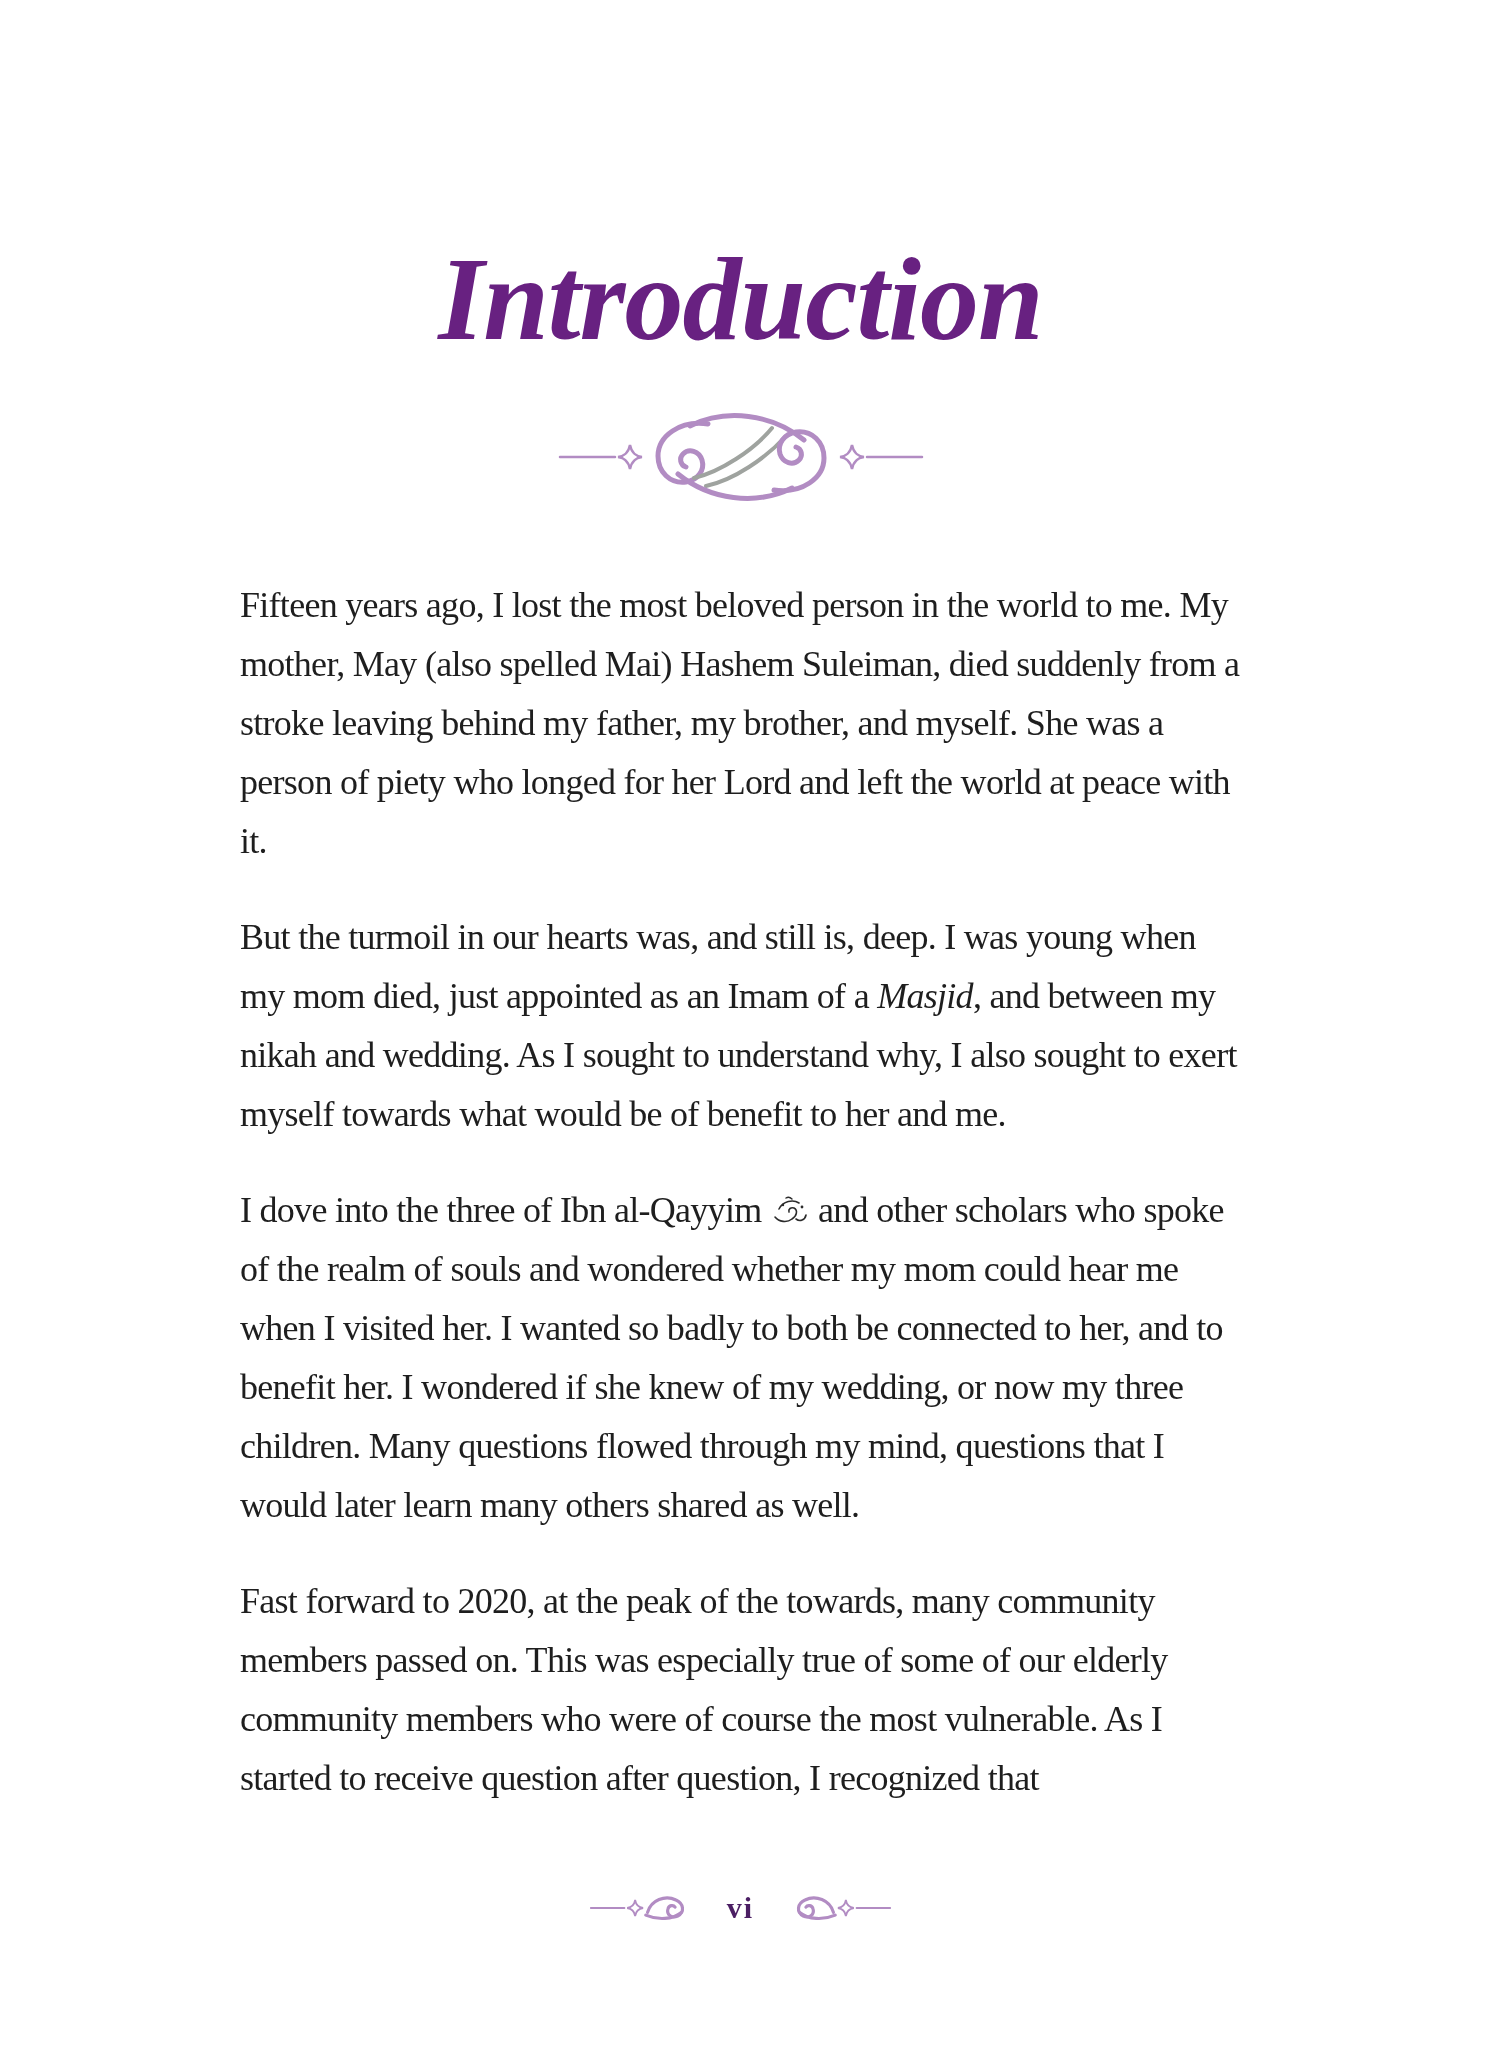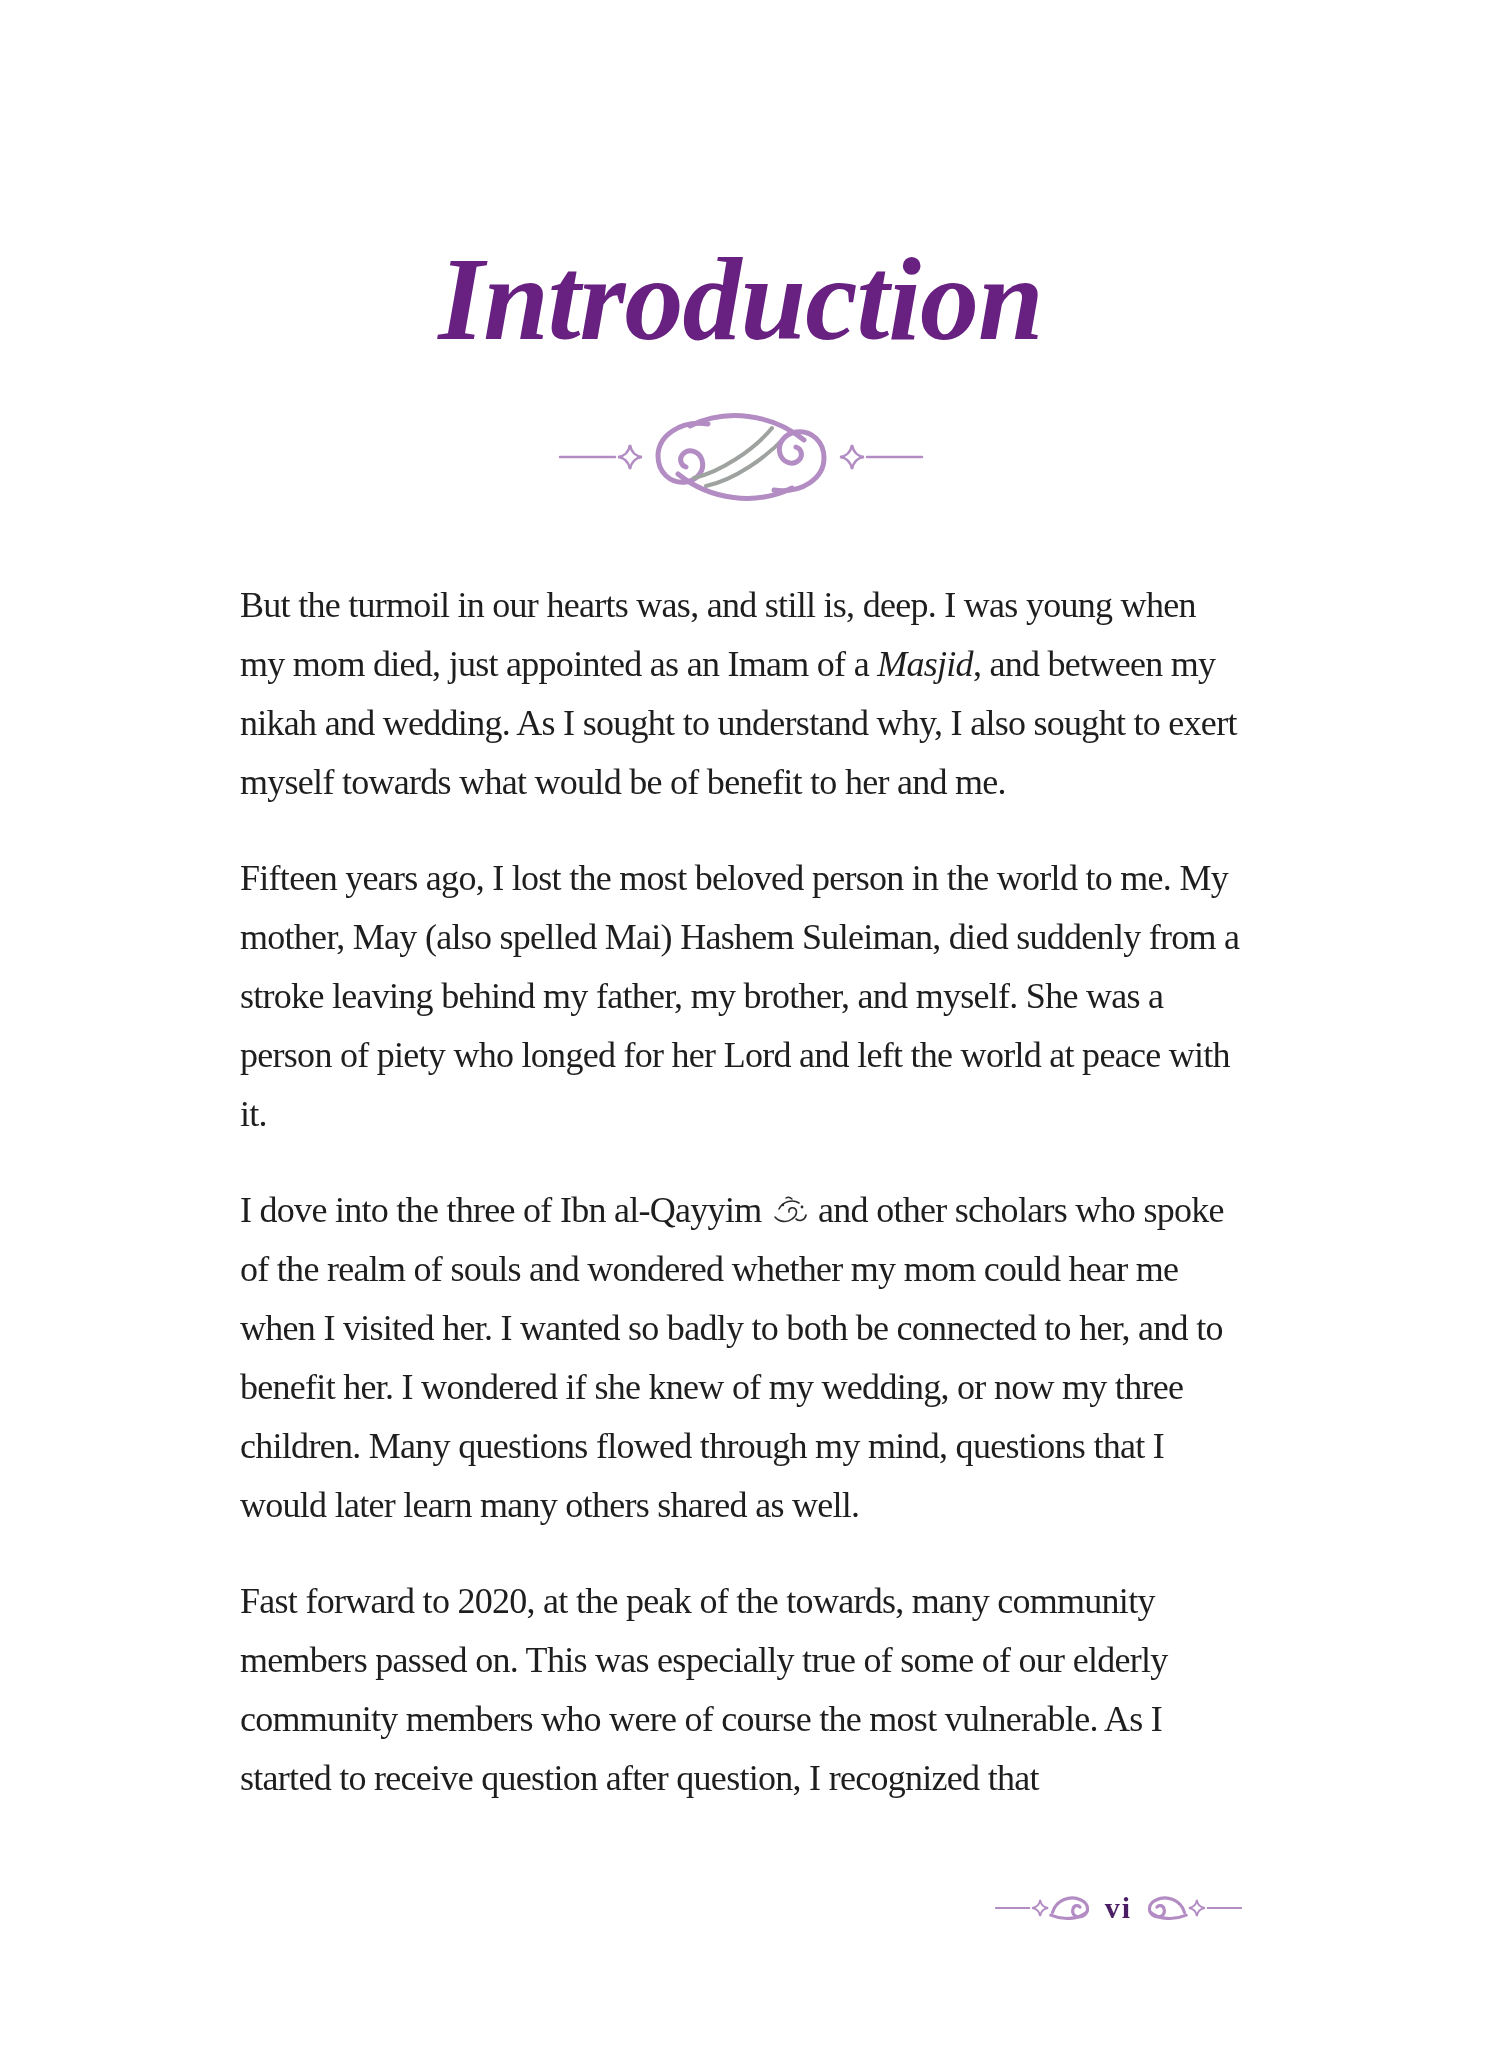--- a/index.html
+++ b/index.html
@@ -34,21 +34,21 @@
   }
   .body-text p{margin:0 0 37px 0;}
   .body-text em{font-style:italic;}
   .honorific{
     display:inline-block; width:40px; height:34px; vertical-align:-7px;
   }
   .honorific path, .honorific circle{stroke:#2b2b2b; fill:none; stroke-linecap:round;}
   .honorific circle{fill:#2b2b2b; stroke:none;}
   .page-footer{
     position:absolute; top:1888px; left:238px; width:1005px; height:40px;
-    display:flex; justify-content:flex-end; align-items:center; gap:1px;
+    display:flex; justify-content:center; align-items:center; gap:28px;
   }
   .page-number{
     font-weight:bold; font-size:30px; color:var(--page_number);
     letter-spacing:2px; line-height:1;
   }
   .footer-orn{width:110px; height:32px;}
   .footer-orn.flip{transform:scaleX(-1);}
 </style>
 </head>
 <body>
@@ -69,23 +69,23 @@
       <path class="orn-gray" stroke-width="4" d="M148 76 C176 70 208 48 228 26"></path>
       <path class="orn-stroke" stroke-width="5" d="M216 80 C244 84 266 68 266 48 C266 32 254 20 238 22 C226 24 219 34 222 44 C225 53 235 56 241 50 C245 46 244 39 238 37"></path>
       <path class="orn-stroke" stroke-width="5" d="M234 78 C198 96 152 90 120 64"></path>
 
       <path class="orn-stroke" stroke-width="2.5" d="M294 35 C295.5 43 301 46.5 306 47 C301 47.5 295.5 51 294 59 C292.5 51 287 47.5 282 47 C287 46.5 292.5 43 294 35 Z"></path>
       <path class="orn-stroke" stroke-width="2.5" d="M309 47 H364"></path>
     </svg>
   </div>
 
   <div class="body-text">
+    <p><span>Fifteen years ago, I lost the most beloved person in the world to me. My mother, May (also spelled Mai) Hashem Suleiman, died suddenly from a stroke leaving behind my father, my brother, and myself. She was a person of piety who longed for her Lord and left the world at peace with it.</span></p>
+
     <p><span>But the turmoil in our hearts was, and still is, deep. I was young when my mom died, just appointed as an Imam of a </span><em>Masjid</em><span>, and between my nikah and wedding. As I sought to understand why, I also sought to exert myself towards what would be of benefit to her and me.</span></p>
-
-    <p><span>Fifteen years ago, I lost the most beloved person in the world to me. My mother, May (also spelled Mai) Hashem Suleiman, died suddenly from a stroke leaving behind my father, my brother, and myself. She was a person of piety who longed for her Lord and left the world at peace with it.</span></p>
 
     <p><span>I dove into the three of Ibn al-Qayyim </span><svg class="honorific" viewBox="0 0 38 34">
         <path stroke-width="1.6" d="M4 22 C8 27 16 28 21 24 C26 21 27 15 23 13 C20 12 17 14 18 17"></path>
         <path stroke-width="1.6" d="M8 14 C12 6 22 4 28 8"></path>
         <path stroke-width="1.6" d="M25 24 C29 27 34 25 35 20"></path>
         <path stroke-width="1.4" d="M15 3 q3 -2 6 1"></path>
         <circle cx="31" cy="12" r="1.4"></circle>
         <circle cx="12" cy="10" r="1.2"></circle>
       </svg><span> and other scholars who spoke of the realm of souls and wondered whether my mom could hear me when I visited her. I wanted so badly to both be connected to her, and to benefit her. I wondered if she knew of my wedding, or now my three children. Many questions flowed through my mind, questions that I would later learn many others shared as well.</span></p>
 

